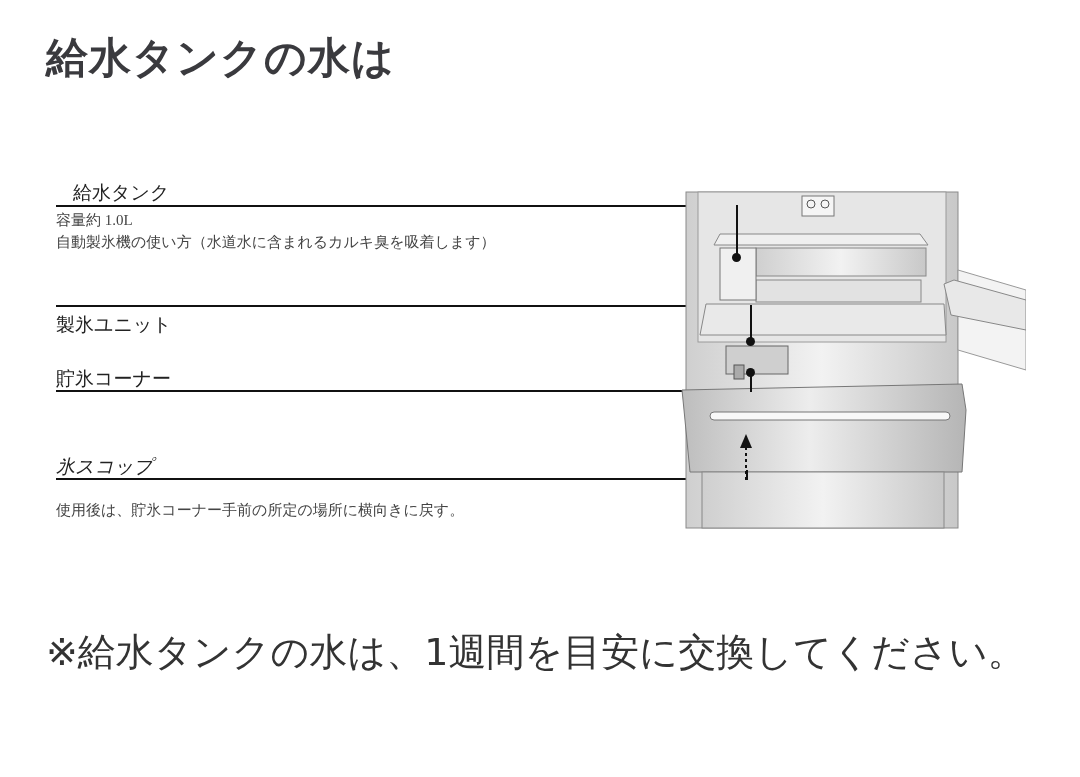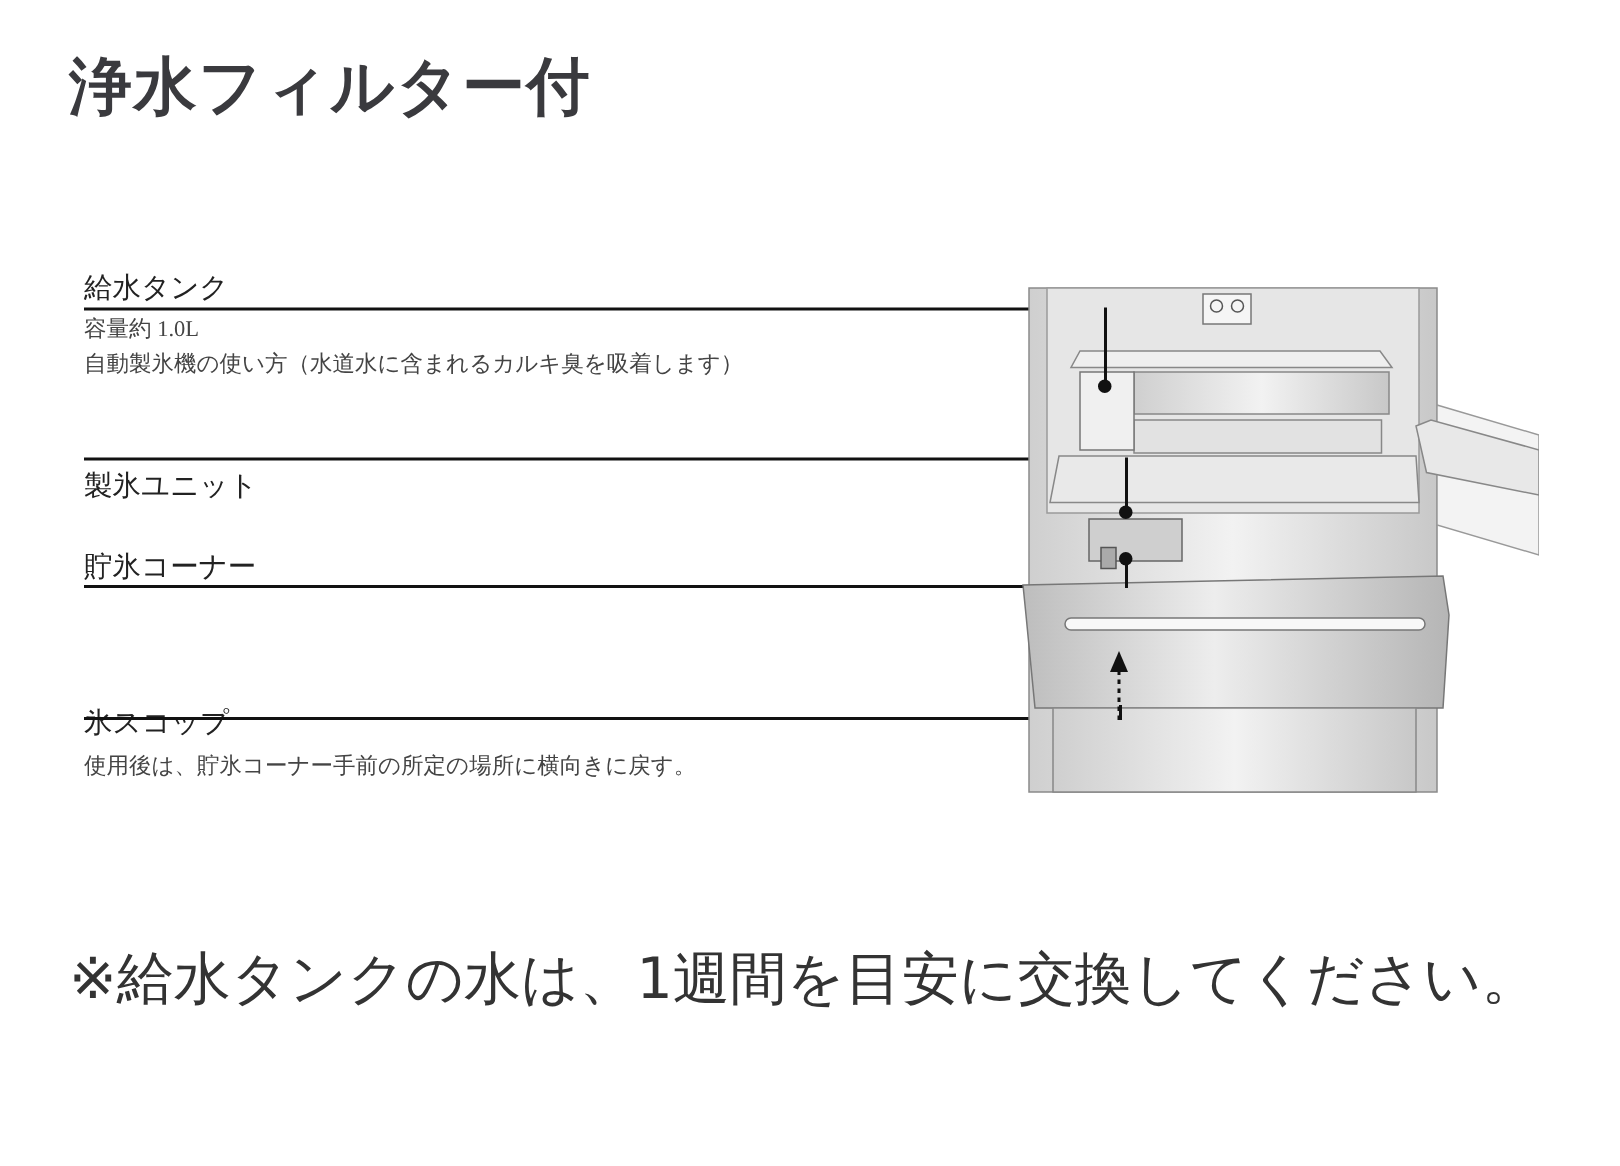--- a/index.html
+++ b/index.html
@@ -26,34 +26,34 @@
     .dot { position: absolute; width: 9px; height: 9px; border-radius: 50%; background: #111; }
     .illustration { position: absolute; left: 676px; top: 190px; width: 350px; height: 340px; }
     .note {
       position: absolute; left: 46px; top: 616px; width: 990px;
       font-size: 38px; line-height: 72px; color: #333; margin: 0;
     }
   </style>
 </head>
 <body>
 
-<h1 class="page-title">浄水フィルター付</h1>
+<h1 class="page-title">給水タンクの水は</h1>
 
-<div class="label" style="top:180px;">給水タンク</div>
+<div class="label" style="top:180px;margin-left:17px;">給水タンク</div>
 <div class="leader" style="top:205px; width:682px;"></div>
 <div class="desc" style="top:210px;font-family:Liberation Serif, serif;">容量約 1.0L</div>
 <div class="desc" style="top:232px;">自動製氷機の使い方（水道水に含まれるカルキ臭を吸着します）</div>
 
 <div class="label" style="top:280px;margin-top:32px;">製氷ユニット</div>
 <div class="leader" style="top:305px; width:696px;"></div>
 
 <div class="label" style="top:366px;">貯氷コーナー</div>
 <div class="leader" style="top:390px; width:696px;"></div>
 
-<div class="label" style="top:470px;">氷スコップ</div>
+<div class="label" style="top:454px;font-style:italic;">氷スコップ</div>
 <div class="leader" style="top:478px; width:694px;"></div>
 <div class="desc" style="top:500px;">使用後は、貯氷コーナー手前の所定の場所に横向きに戻す。</div>
 
 <svg class="illustration" viewBox="0 0 350 340" xmlns="http://www.w3.org/2000/svg">
   <defs>
     <linearGradient id="g1" x1="0" x2="1">
       <stop offset="0" stop-color="#cfcfcf"></stop>
         <stop offset="0.5" stop-color="#f2f2f2"></stop>
         <stop offset="1" stop-color="#c8c8c8"></stop>
     </linearGradient>

